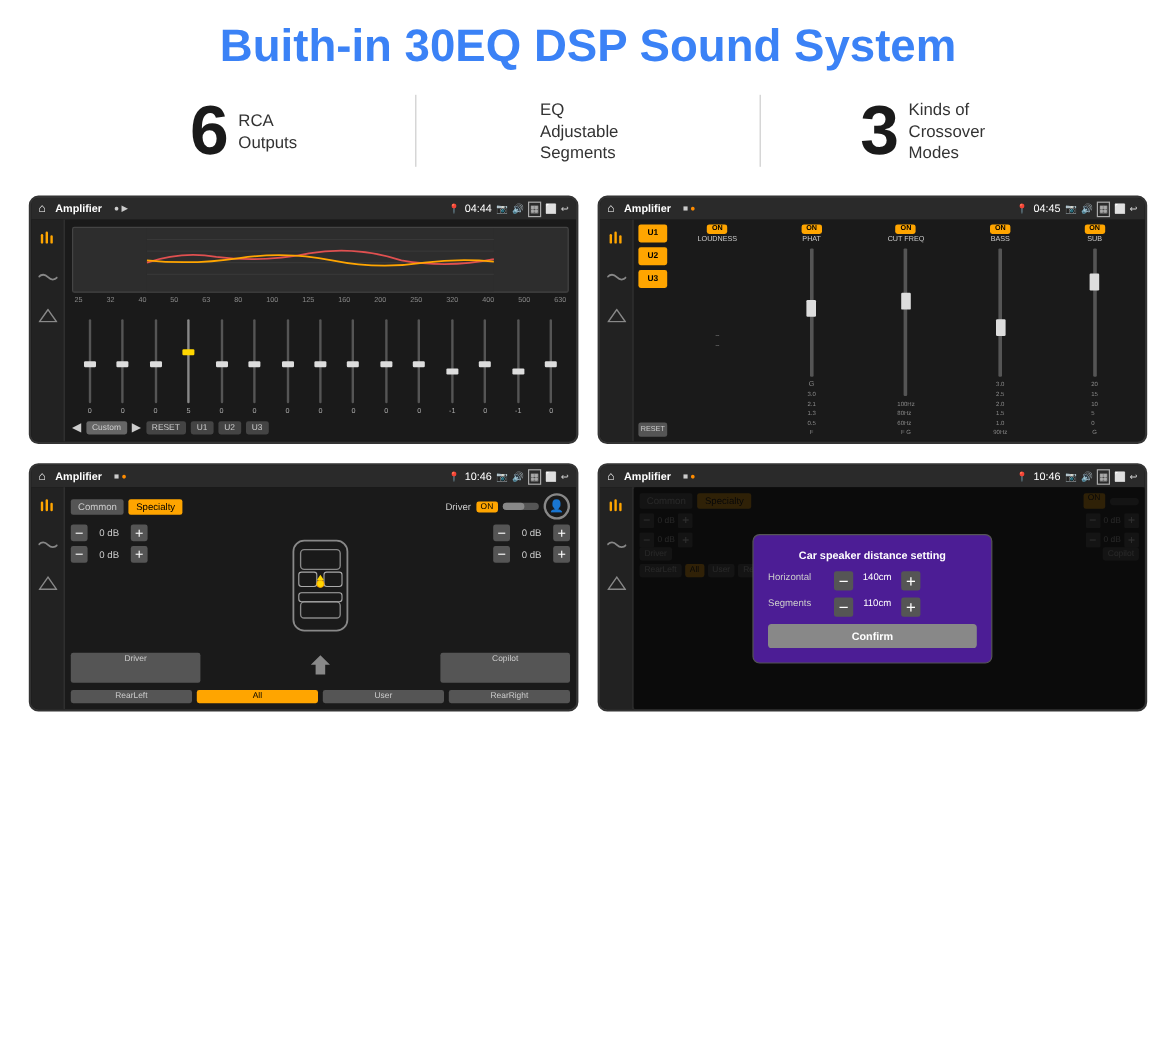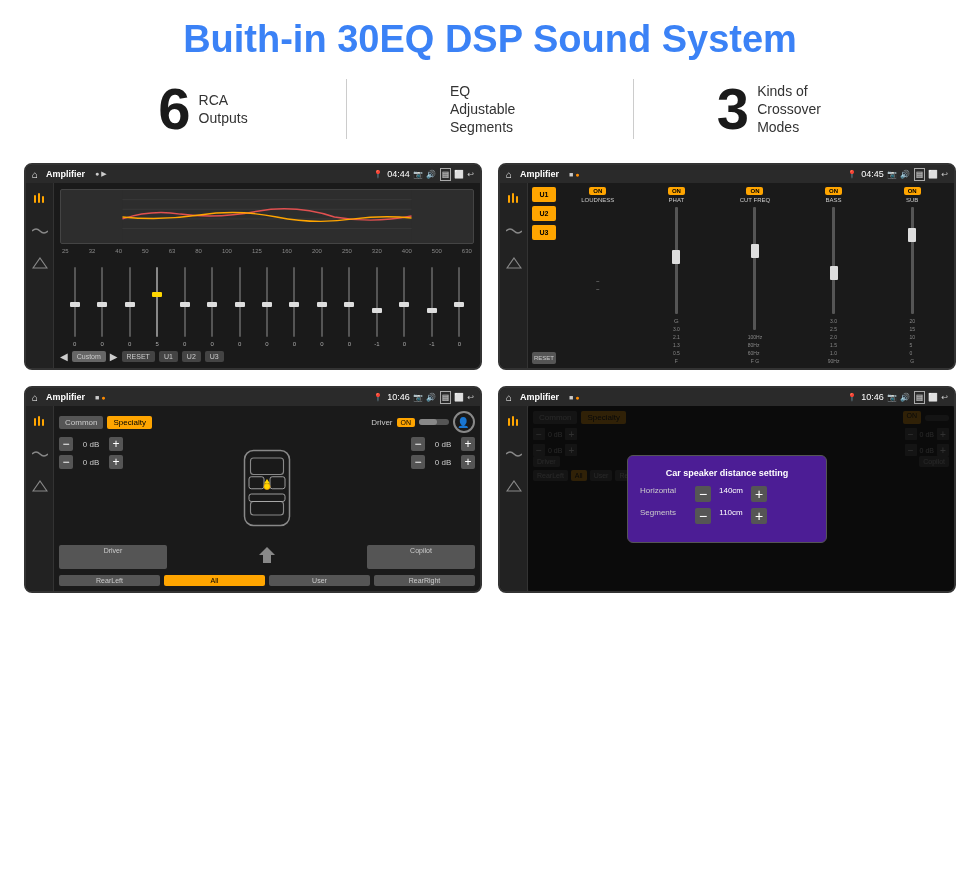--- a/index.html
+++ b/index.html
@@ -975,17 +975,18 @@
           <div class="dialog-minus">−</div>
           <span class="dialog-value">140cm</span>
           <div class="dialog-plus">+</div>
         </div>
         <div class="dialog-row">
           <span class="dialog-label">Segments</span>
           <div class="dialog-minus">−</div>
           <span class="dialog-value">110cm</span>
           <div class="dialog-plus">+</div>
         </div>
+        <button class="dialog-confirm">Confirm</button>
       </div>
     </div>
   </div>
 
 </div>
 
 </body></html>

